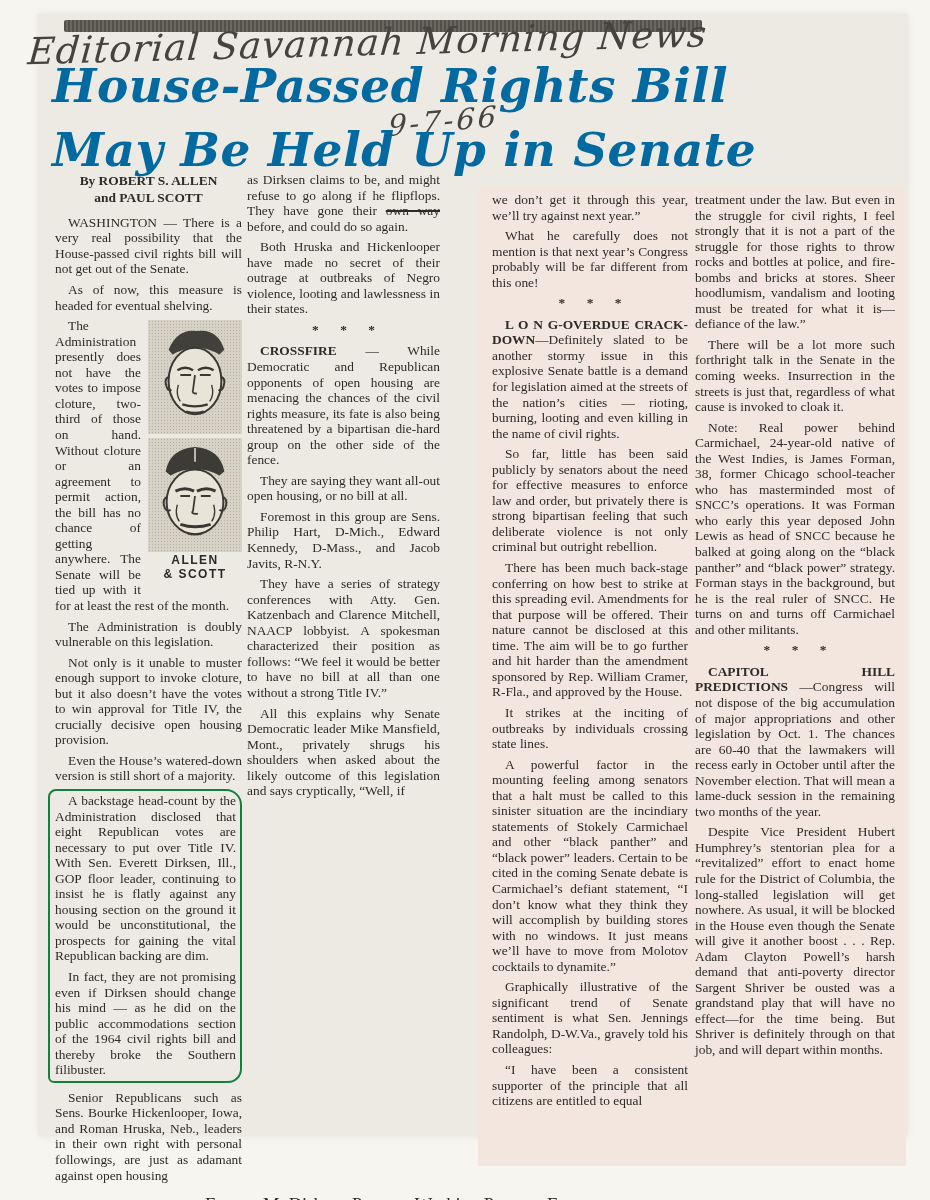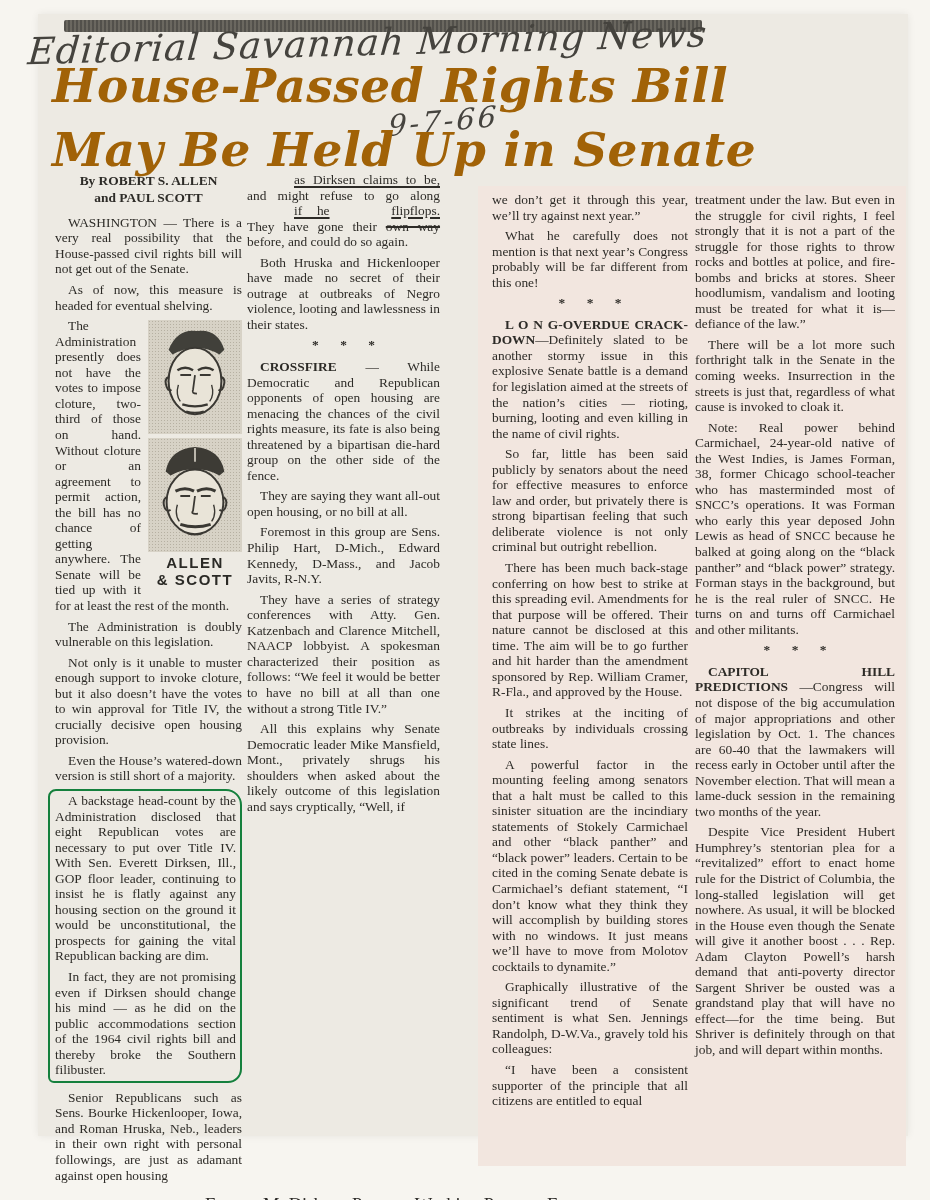--- a/index.html
+++ b/index.html
@@ -31,21 +31,21 @@
   .handwriting {
     position:absolute; left:28px; top:22px; width:620px;
     font-family:"DejaVu Serif", serif; font-style:italic;
     font-size:37px; color:#45433e; letter-spacing:1px;
     transform:rotate(-1.5deg) skewX(-6deg);
     white-space:nowrap;
   }
   .headline {
     position:absolute; margin:0;
     font-family:"DejaVu Serif", serif; font-style:italic; font-weight:bold;
-    font-size:47px; color:#a16207; letter-spacing:.5px; line-height:1;
+    font-size:47px; color:#0369a1; letter-spacing:.5px; line-height:1;
     white-space:nowrap;
   }
   .hl1 { left:52px; top:62px; }
   .hl2 { left:52px; top:126px;text-align:center; }
   .hw-date {
     position:absolute; left:388px; top:104px;
     font-family:"DejaVu Serif", serif; font-style:italic;
     font-size:29px; color:#46443f; letter-spacing:3px;
     transform:rotate(-5deg) skewX(-8deg);
   }
@@ -58,42 +58,42 @@
   #col1 { left:55px;  width:187px; }
   #col2 { left:247px; width:193px; }
   #col3 { left:492px; width:196px; top:192px; }
   #col4 { left:695px; width:200px; top:192px; }
 
   .byline { text-align:center; font-weight:bold; margin:0 0 8px; line-height:1.3; }
   .para { margin:0 0 5px; text-indent:13px; }
   .para.cont { text-indent:0; }
   .stars { text-align:center; font-weight:bold; letter-spacing:9px; text-indent:9px; margin:2px 0 6px; }
   .lead { font-weight:bold; }
-  .u { text-decoration:underline; text-decoration-thickness:1.5px; text-underline-offset:2px;margin-left:47px; }
+  .u { text-decoration-thickness:1.5px; text-underline-offset:2px; }
   .strike { text-decoration:line-through; text-decoration-thickness:1.5px; }
 
   .hand-box {
     border:2px solid #15803d;
     border-radius:8px 16px 14px 6px;
     padding:2px 4px 2px 5px;
     margin:3px 0 7px -7px;
   }
   .hand-box .para:last-child { margin-bottom:1px; }
 
   .portrait-block { float:right; width:94px; margin:2px 0 2px 7px; }
   .face-shade {
     background-color:#d7d2c6;
     background-image:radial-gradient(#b6b0a2 1px, transparent 1px);
     background-size:3px 3px;
     padding:2px 2px 0;
   }
   .face { display:block; margin:0 auto; }
   .portrait-caption {
     font-family:"Liberation Sans", sans-serif; font-weight:bold;
-    font-size:15px; letter-spacing:1.5px; line-height:1.15;
+    font-size:12px; letter-spacing:1.5px; line-height:1.15;
     text-align:center; color:#2b2a26; padding-top:2px;
   }
 
   .footer {
     position:absolute; left:205px; top:1136px;
     font-size:18.5px; line-height:1.5; color:#2c2a27;
     white-space:pre-wrap;
   }
 </style>
 </head>

